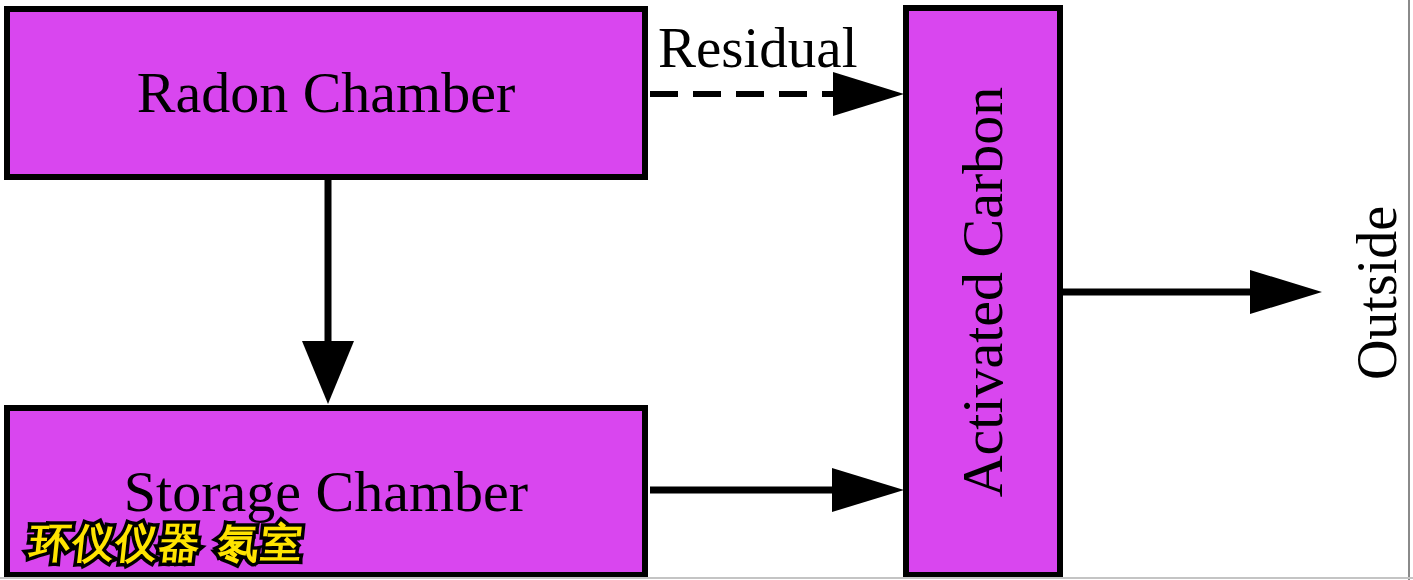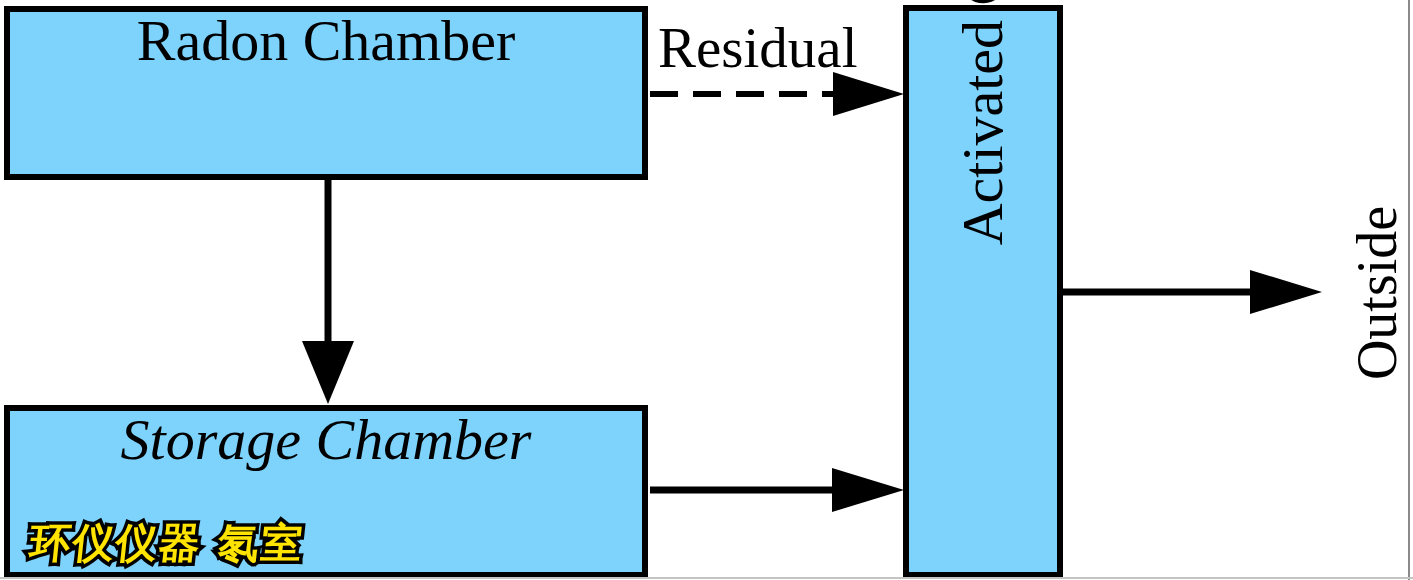--- a/index.html
+++ b/index.html
@@ -13,27 +13,27 @@
     height: 580px;
     background: #ffffff;
     overflow: hidden;
     font-family: "Liberation Serif", serif;
     color: #000000;
   }
   .node-box {
     position: absolute;
     box-sizing: border-box;
     border: 6px solid #000000;
-    background: #7dd3fc;
+    background: #d946ef;
     display: flex;
-    align-items: flex-start;
+    align-items: center;
     justify-content: center;
   }
   #radon-box   { left: 4px;   top: 6px;   width: 644px; height: 174px; }
-  #storage-box { left: 4px;   top: 405px; width: 644px; height: 173px; font-style: italic; }
+  #storage-box { left: 4px;   top: 405px; width: 644px; height: 173px; }
   #carbon-box  { left: 903px; top: 5px;   width: 160px; height: 573px; }
   .node-label {
     font-size: 58px;
     line-height: 1;
     white-space: nowrap;
   }
   #carbon-box .node-label {
     transform: rotate(-90deg);
   }
   #arrow-layer {

